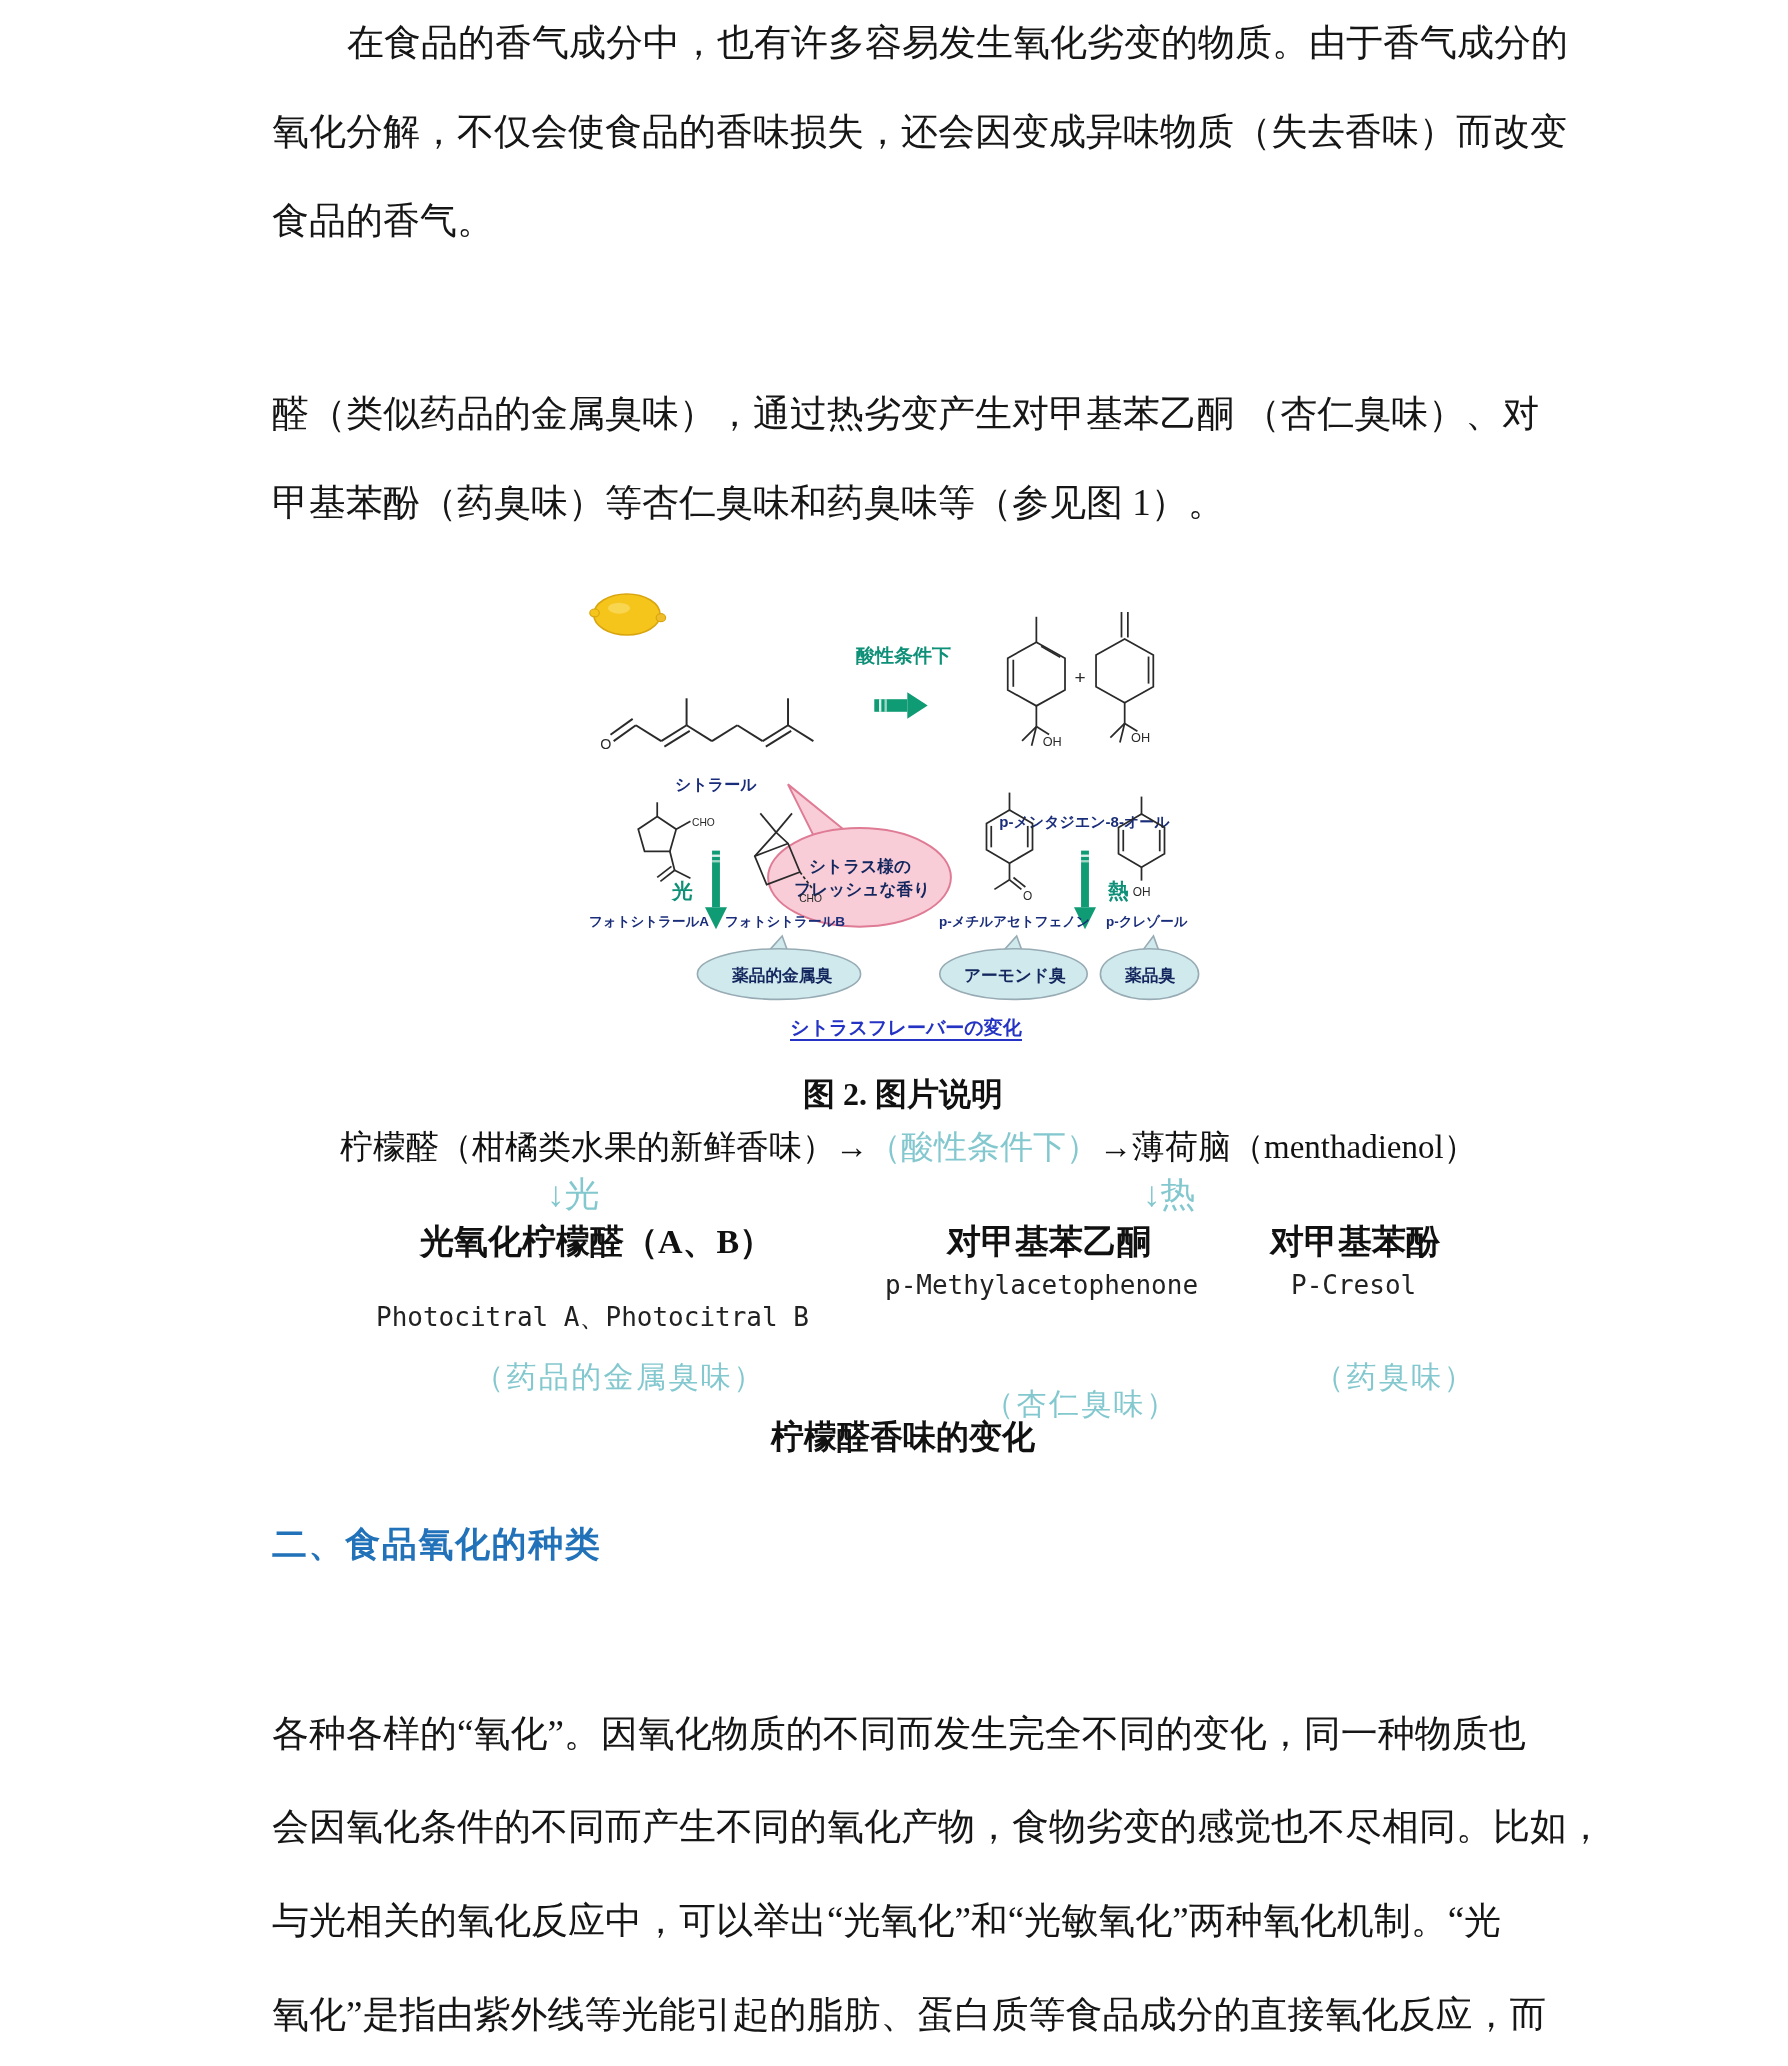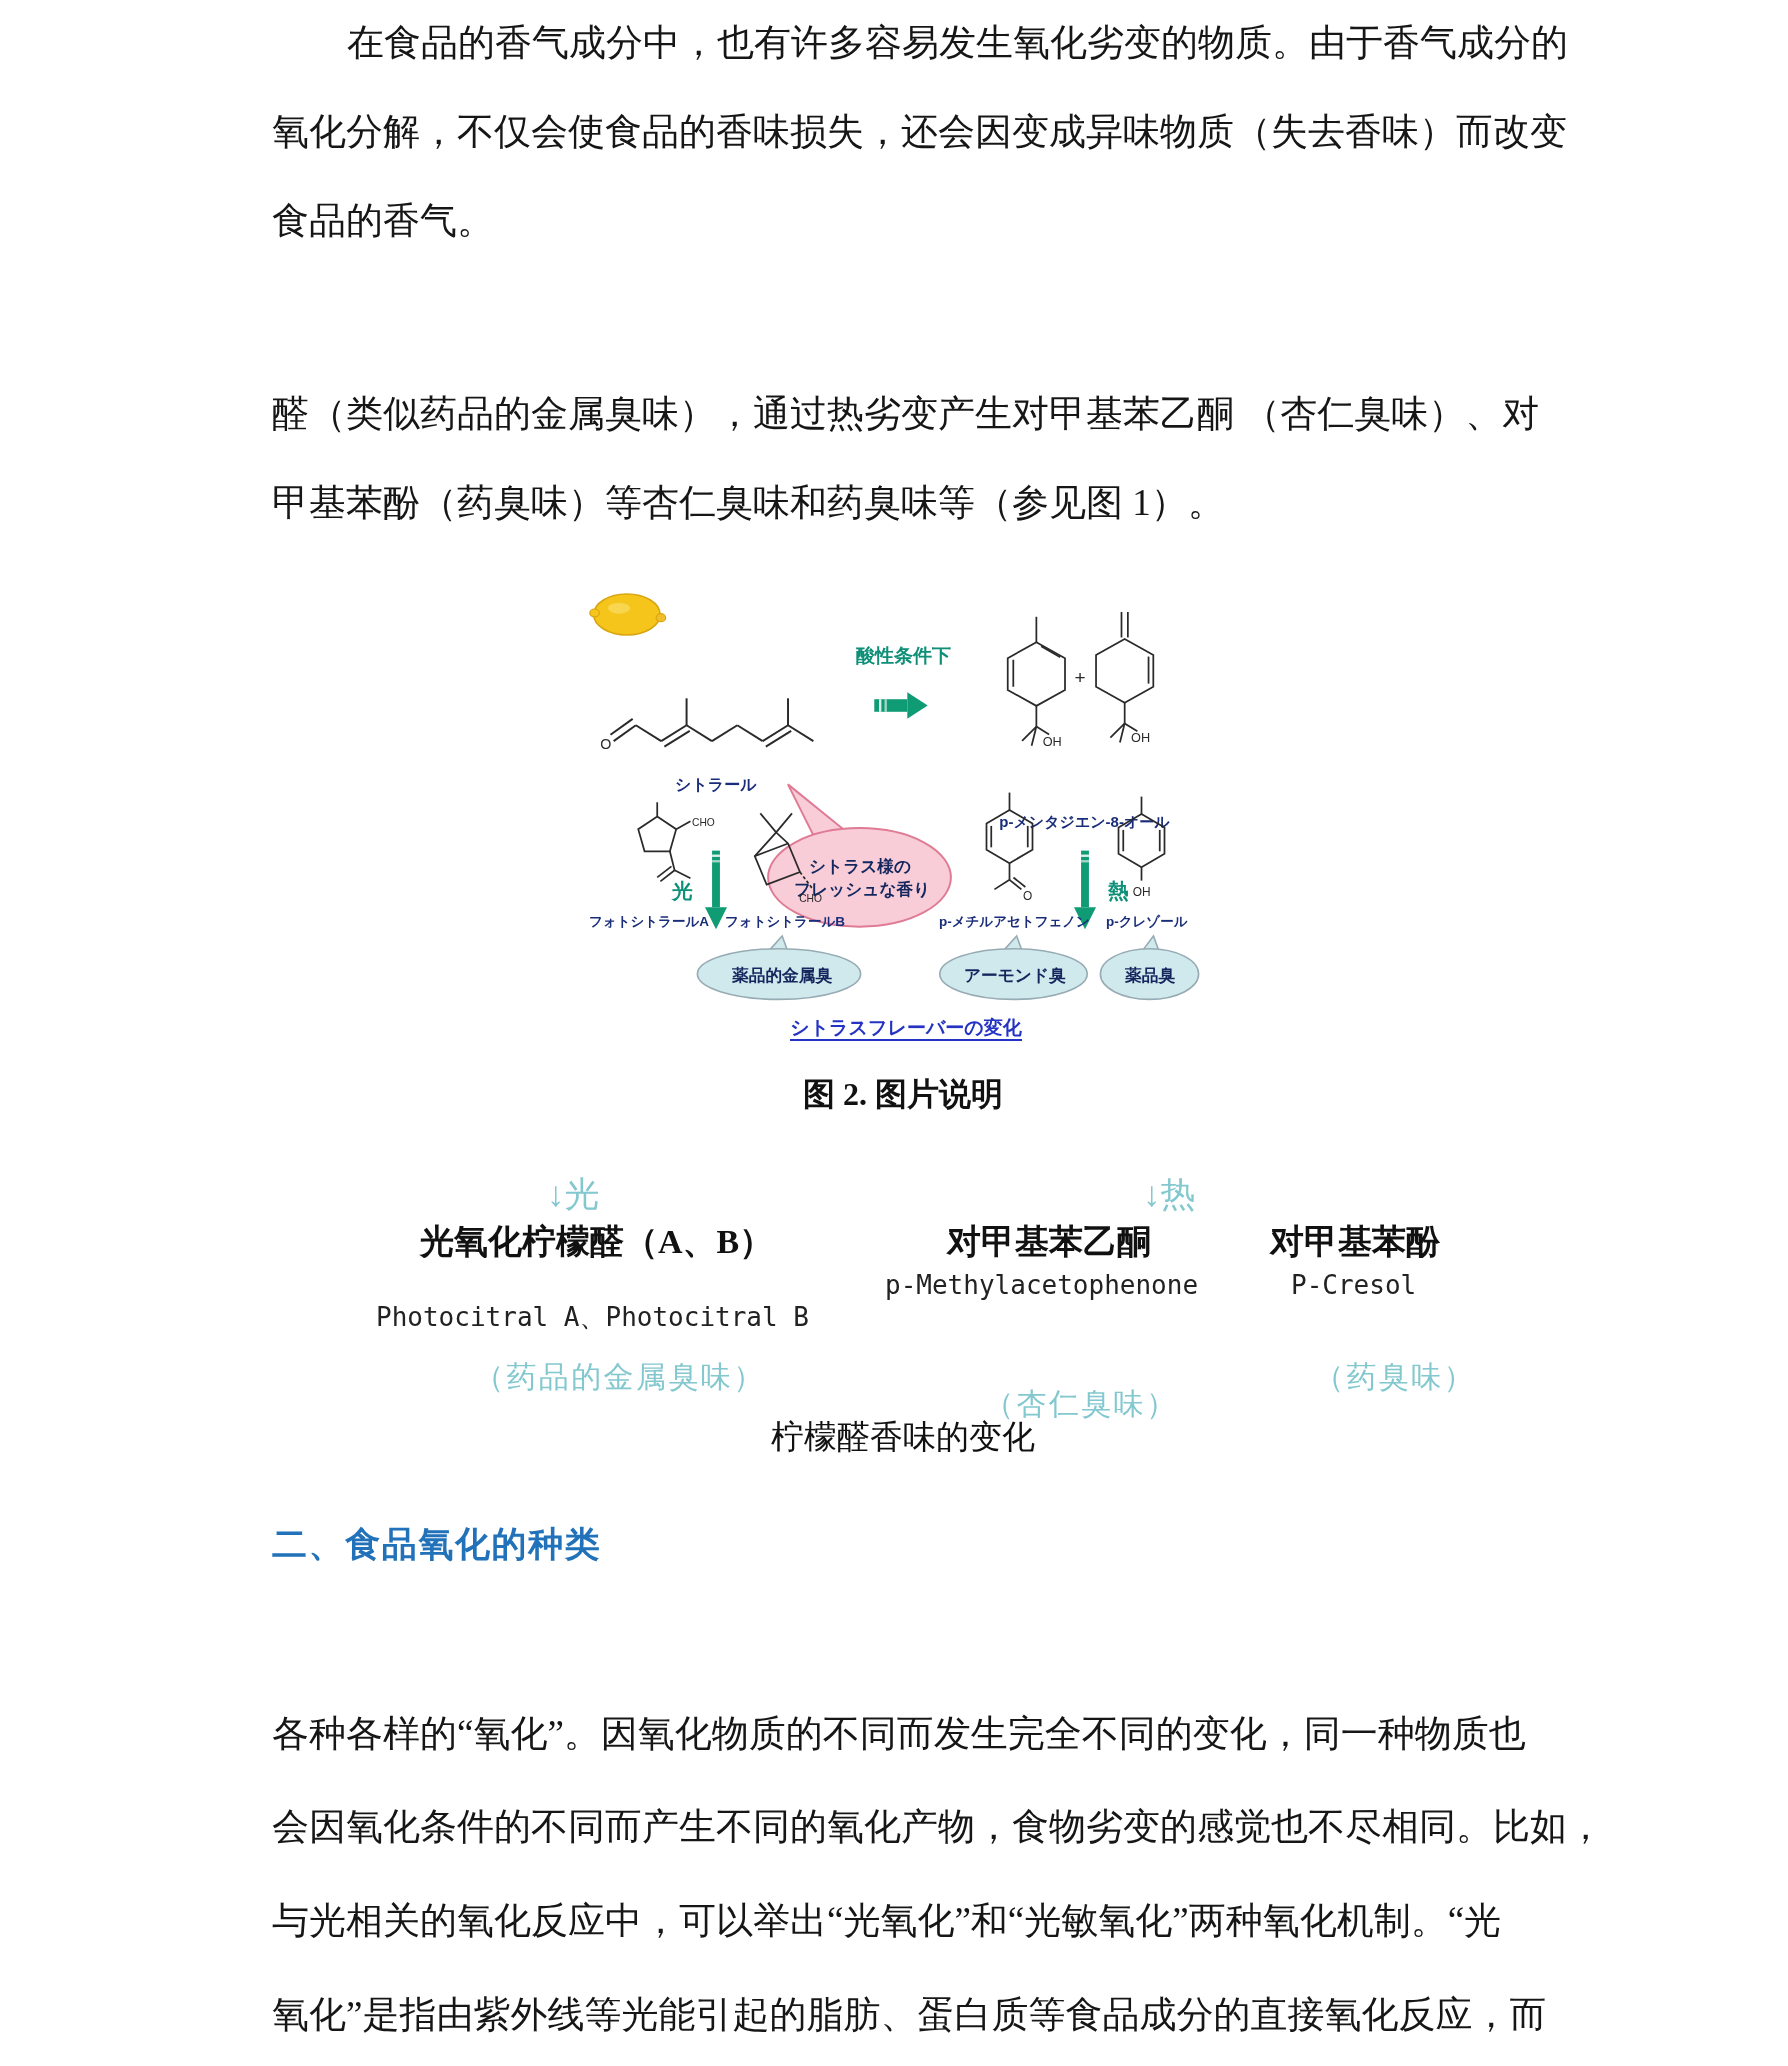--- a/index.html
+++ b/index.html
@@ -9,21 +9,21 @@
             white-space:nowrap;letter-spacing:0px;color:#161616;}
   .indent{padding-left:75px;}
   .heading{position:absolute;left:272px;font-size:35px;font-weight:bold;color:#2272b9;letter-spacing:1.6px;white-space:nowrap;}
   .capt{position:absolute;left:272px;width:1262px;text-align:center;font-size:32px;font-weight:600;color:#111;}
   .flowline{position:absolute;left:340px;top:1125px;font-size:33px;white-space:nowrap;color:#111;font-weight:500;}
   .tealtxt{color:#84c8cf;}
   .downlbl{position:absolute;font-size:35px;color:#84c8cf;font-weight:500;white-space:nowrap;}
   .cnbold{position:absolute;font-size:34px;font-weight:bold;color:#111;white-space:nowrap;}
   .enmono{position:absolute;font-size:26px;font-family:"DejaVu Sans Mono",monospace;color:#222;white-space:nowrap;}
   .odor{position:absolute;font-size:30px;color:#84c8cf;letter-spacing:2.4px;white-space:nowrap;font-weight:500;margin-left:27px;}
-  .diagfooter{position:absolute;left:272px;width:1262px;text-align:center;font-size:33px;font-weight:normal;color:#111;}
+  .diagfooter{position:absolute;left:272px;width:1262px;text-align:center;font-size:33px;font-weight:bold;color:#111;}
   
   #figure{position:absolute;left:556px;top:586px;width:691px;height:461px;background:#ffffff;}
   .fig-navy{position:absolute;color:#1a2d7a;font-weight:bold;font-family:"Liberation Sans",sans-serif;white-space:nowrap;}
   .fig-teal{position:absolute;color:#0e9078;font-weight:bold;font-family:"Liberation Sans",sans-serif;white-space:nowrap;}
   .fig-center{text-align:center;}
   .bubble-txt{position:absolute;color:#13265e;font-weight:bold;font-family:"Liberation Sans",sans-serif;white-space:nowrap;}
   .figfooter{position:absolute;left:215px;top:429px;width:270px;text-align:center;
              font-size:19px;font-weight:bold;color:#2433c4;font-family:"Liberation Sans",sans-serif;}
   .figfooter span{border-bottom:2.4px solid #2433c4;padding-bottom:0.8px;}
   svg{position:absolute;overflow:visible;}
@@ -184,20 +184,23 @@
       <polygon points="55,20 70,0 78,22" fill="#d0e9ec" stroke="#97abb4" stroke-width="2"></polygon>
       <ellipse cx="65" cy="48" rx="62" ry="32" fill="#d0e9ec" stroke="#97abb4" stroke-width="2"></ellipse>
     </svg>
     <div class="bubble-txt" style="left:569px;top:378px;font-size:16.7px">薬品臭</div>
 
     <div class="figfooter"><span>シトラスフレーバーの変化</span></div>
   </div>
 
   <div class="capt" style="top:1073px">图 2. 图片说明</div>
 
+  <div class="flowline">
+    <span>柠檬醛（柑橘类水果的新鲜香味）→</span><span class="tealtxt">（酸性条件下）</span><span>→薄荷脑（menthadienol）</span>
+  </div>
 
   <div class="downlbl" style="left:547px;top:1171px">↓光</div>
   <div class="downlbl" style="left:1143px;top:1171px">↓热</div>
 
   <div class="cnbold" style="left:420px;top:1219px">光氧化柠檬醛（A、B）</div>
   <div class="cnbold" style="left:947px;top:1219px">对甲基苯乙酮</div>
   <div class="cnbold" style="left:1270px;top:1219px">对甲基苯酚</div>
 
   <div class="enmono" style="left:885px;top:1270px">p-Methylacetophenone</div>
   <div class="enmono" style="left:1291px;top:1270px">P-Cresol</div>

